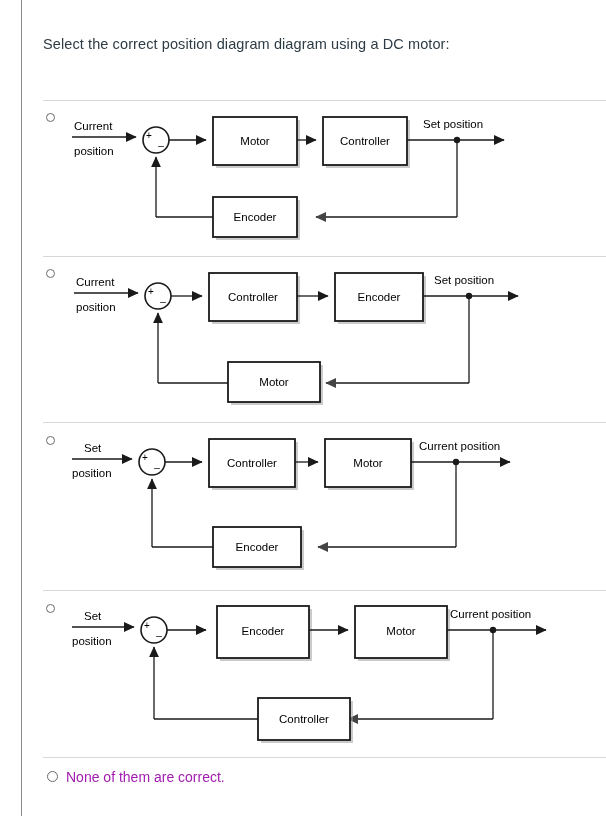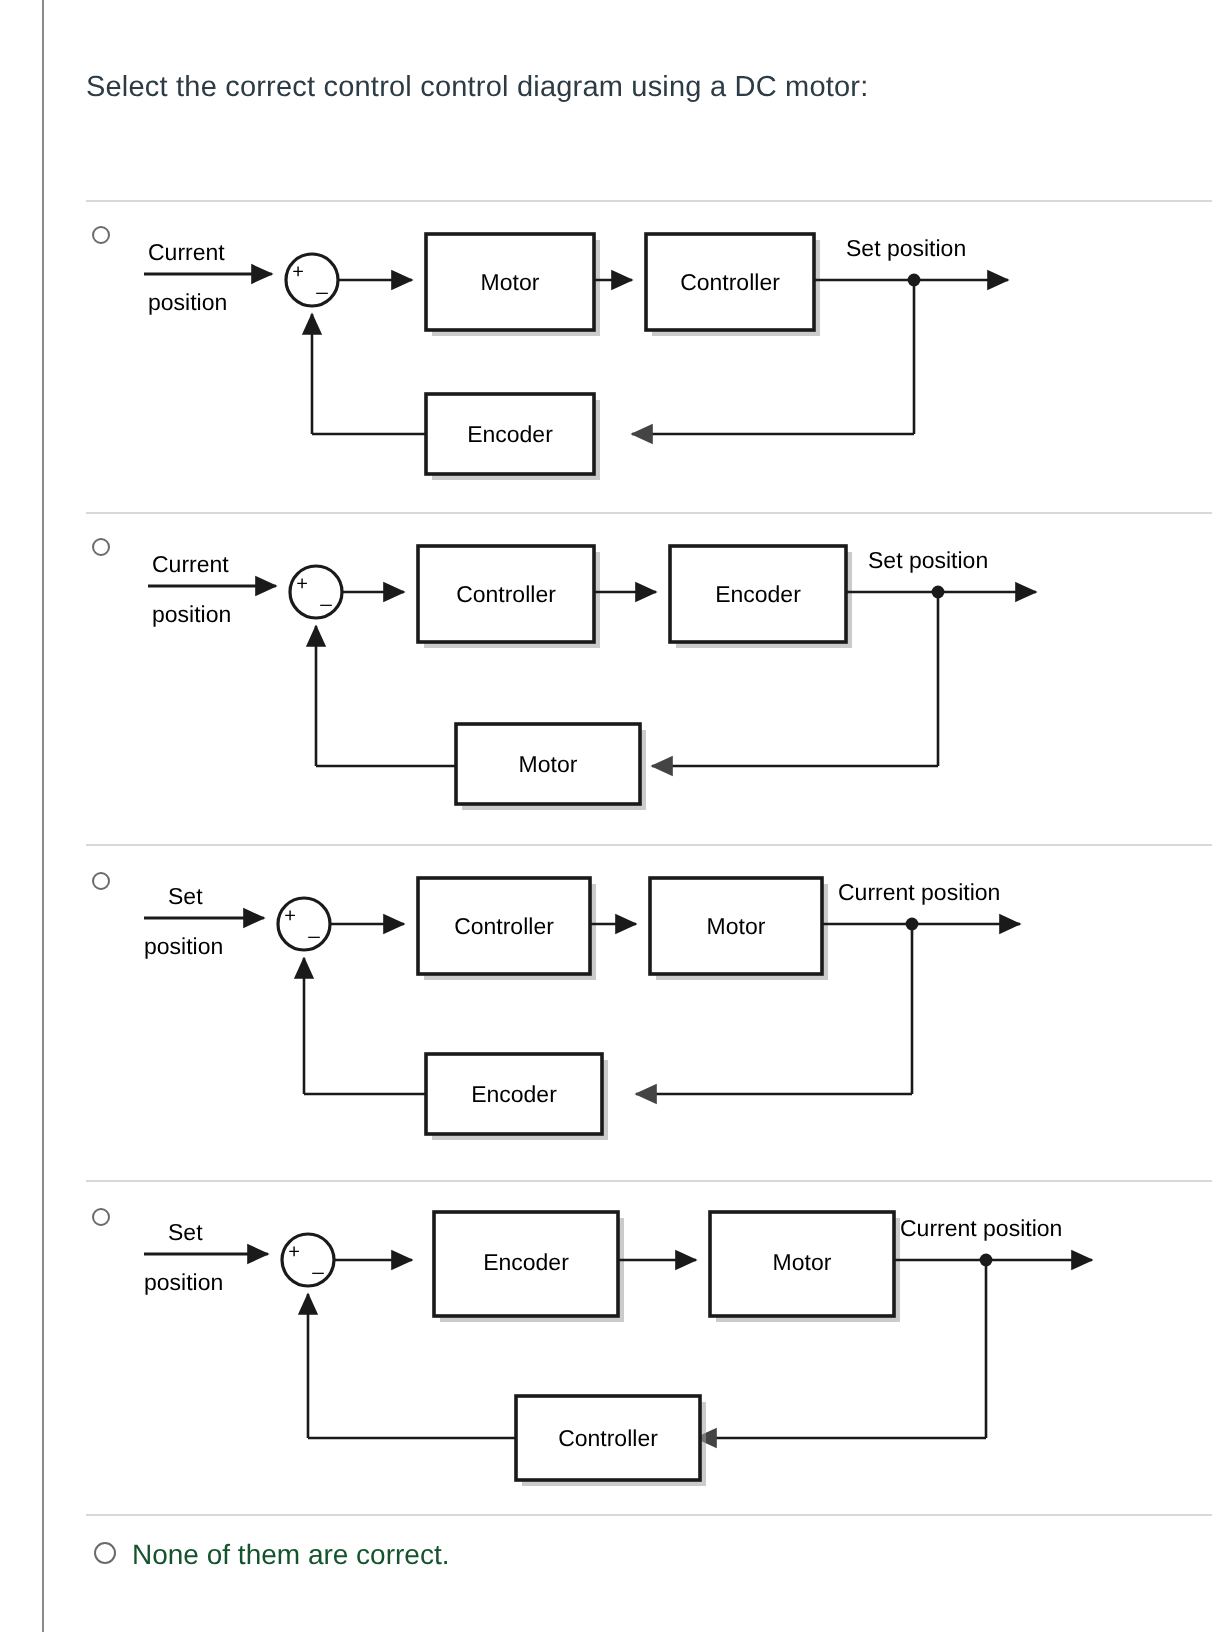--- a/index.html
+++ b/index.html
@@ -49,40 +49,40 @@
   .radio-last {
     position: absolute;
     width: 11px; height: 11px;
     border: 1px solid #6b6b6b;
     border-radius: 50%;
     background: #fff;
   }
   .none-text {
     position: absolute;
     font-size: 14px;
-    color: #14532d;
+    color: #a21caf;
     white-space: nowrap;
   }
   svg.diagram { position: absolute; display: block; }
   svg.diagram text {
     font-family: "Liberation Sans", sans-serif;
     fill: #000;
   }
   .blk-label { font-size: 11.5px; }
   .io-label  { font-size: 11.5px; }
   .sign      { font-size: 10px; }
 </style>
 </head>
 <body>
 
 <div class="page">
 
   <div class="left-rule"></div>
 
-  <div class="question-text">Select the correct control control diagram using a DC motor:</div>
+  <div class="question-text">Select the correct position diagram diagram using a DC motor:</div>
 
   <div class="divider" style="top:100px;"></div>
   <div class="option" style="top:0;">
     <div class="radio" style="left:46px; top:113px;"></div>
     <svg class="diagram" style="left:60px; top:112px;" width="480" height="135" viewBox="0 0 480 135">
       <defs>
         <marker id="ar1" markerWidth="9" markerHeight="9" refX="8" refY="4.5" orient="auto">
           <path d="M0,0.6 L8.6,4.5 L0,8.4 Z" fill="#1a1a1a"></path>
         </marker>
         <marker id="arL1" markerWidth="9" markerHeight="9" refX="8" refY="4.5" orient="auto">

